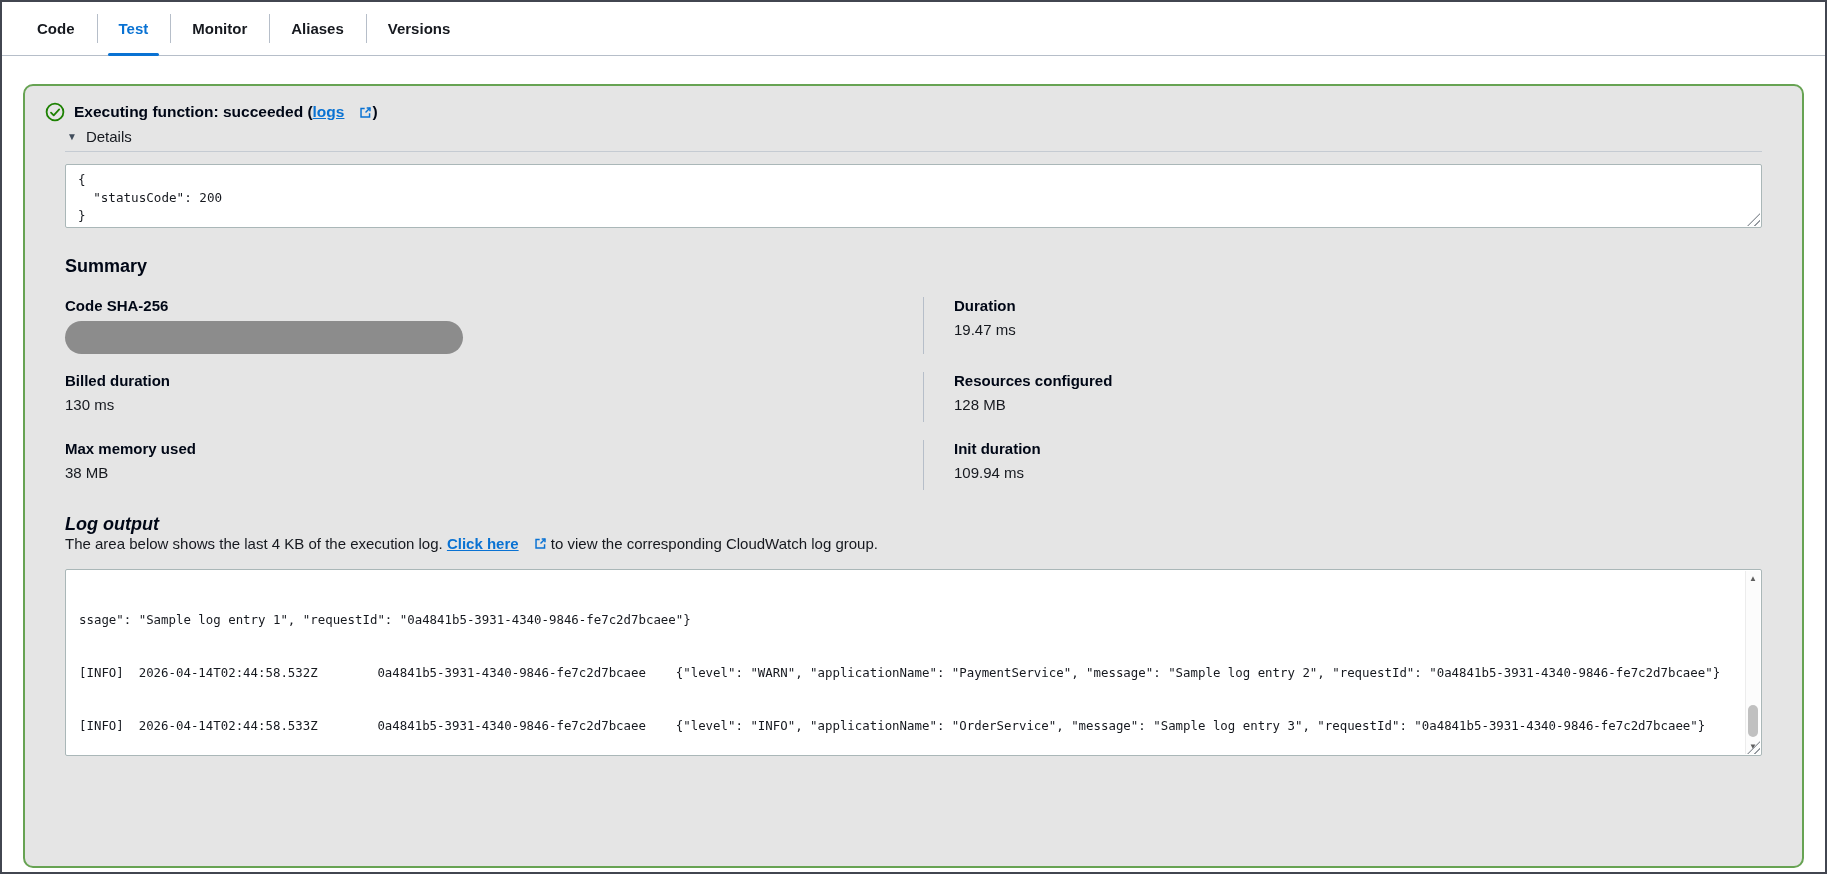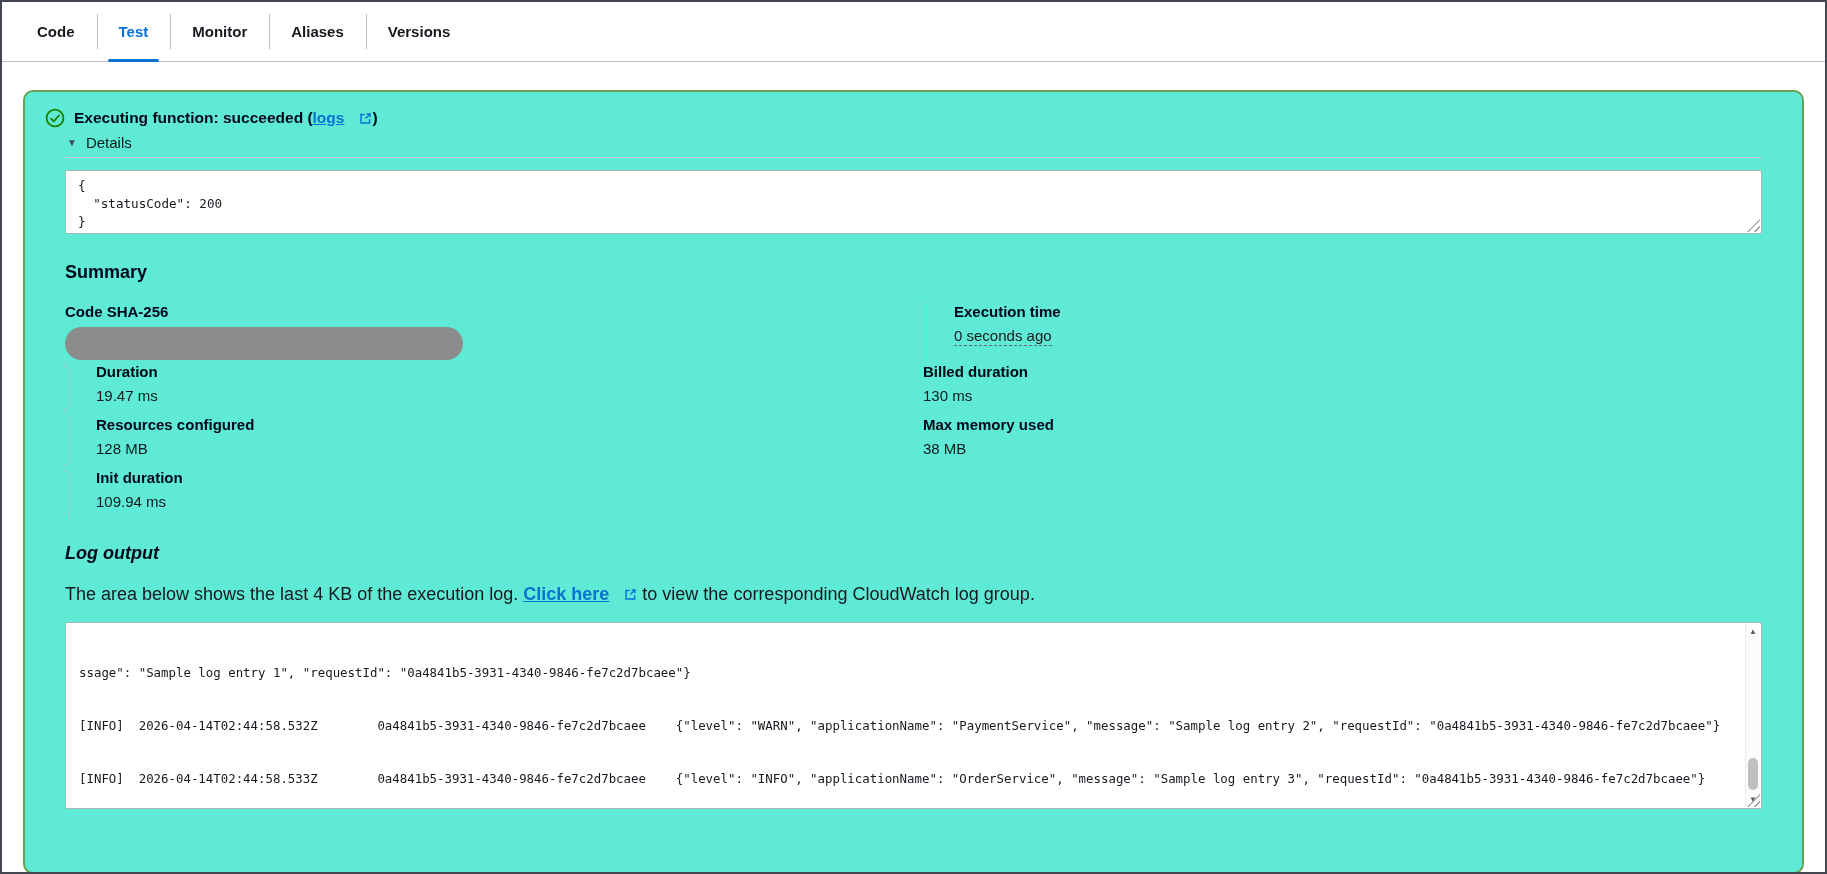--- a/index.html
+++ b/index.html
@@ -4,59 +4,59 @@
 <style>
   * { margin:0; padding:0; box-sizing:border-box; }
   body { background:#fff; }
   .page {
     position:relative; width:1827px; height:874px;
     border:2px solid #424650; background:#fff; overflow:hidden;
     font-family:"Liberation Sans", sans-serif; color:#000716;
   }
 
   
-  .tabbar { display:flex; height:60px; padding-left:13px; border-bottom:1px solid #b6bec9; background:#fff; align-items:stretch; }
+  .tabbar { display:flex; height:54px; padding-left:13px; border-bottom:1px solid #b6bec9; background:#fff; align-items:stretch; }
   .tab { position:relative; display:flex; align-items:center; padding:0 22px; font-size:15px; font-weight:700; color:#16191f; cursor:pointer; white-space:nowrap; }
   .tab + .tab::before { content:""; position:absolute; left:0; top:12px; bottom:12px; width:1px; background:#b6bec9; }
   .tab.active { color:#0972d3; }
   .tab.active::after { content:""; position:absolute; left:11px; right:11px; bottom:-1px; height:3px; background:#0972d3; border-radius:2px; }
 
   
   .panel {
     position:relative; margin:28px 21px 0; height:784px;
-    background:#5eead4; border:2px solid #67a353; border-radius:10px;
+    background:#e5e5e5; border:2px solid #67a353; border-radius:10px;
     padding:16px 40px 4px;
   }
 
   .banner-row { display:flex; align-items:center; gap:9px; margin-left:-20px; }
   .banner-text { font-size:15.5px; font-weight:700; color:#000716; }
   .inline-link { color:#0972d3; text-decoration:underline; cursor:pointer; display:inline-flex; align-items:center; gap:15px; font-weight:inherit; }
   .inline-link svg { display:inline-block; }
 
   .details-row { display:flex; align-items:center; gap:9px; margin:6px 0 0 2px; font-size:15px; color:#16191f; cursor:pointer; width:fit-content; }
   .caret { font-size:10px; color:#414d5c; line-height:1; }
 
   .details-divider { margin-top:6px; border-top:1px solid #c5cbd2; }
 
   .result-box { position:relative; margin-top:12px; height:64px; background:#fff; border:1px solid #aab7b8; border-radius:2px; overflow:hidden; }
   .result-box pre { margin:0; padding:6px 12px; font:12.6px/18px "DejaVu Sans Mono", monospace; color:#16191f; white-space:pre; }
 
   .section-heading { margin-top:28px; font-size:18px; font-weight:700; color:#000716; }
   .section-heading.log { margin-top:24px;font-style:italic; }
 
   
-  .summary-grid { display:grid; grid-template-columns:858px 1fr; row-gap:3px; margin-top:20px; }
+  .summary-grid { display:grid; grid-template-columns:858px 1fr; row-gap:18px; margin-top:20px; }
   .cell { min-height:50px; }
   .cell .label { font-size:15px; font-weight:700; margin-bottom:7px; color:#000716; }
   .cell .value { font-size:15px; color:#16191f; }
   .cell.right { border-left:1px solid #b6bec9; padding-left:30px; }
   .blob { width:398px; height:33px; background:#8c8c8c; border-radius:17px; margin-top:2px; }
   .dashed { display:inline-block; border-bottom:1px dashed #5f6b7a; padding-bottom:1px; cursor:pointer; }
 
-  .log-desc { margin-top:20px; font-size:18px; color:#16191f; }
+  .log-desc { font-size:15px; color:#16191f; }
 
   
   .log-box { position:relative; margin-top:17px; height:187px; background:#fff; border:1px solid #aab7b8; border-radius:2px; overflow:hidden; }
   .log-lines { padding:6px 0 0 13px; font:12.4px/17.6px "DejaVu Sans Mono", monospace; white-space:pre; color:#16191f; overflow:hidden; }
   .log-line { white-space:pre; }
 
   .vscroll { position:absolute; top:1px; right:1px; bottom:1px; width:15px; background:#fcfcfc; border-left:1px solid #ececec; }
   .scroll-btn { position:absolute; left:0; width:14px; height:15px; display:flex; align-items:center; justify-content:center; font-size:8px; color:#5f5f5f; cursor:pointer; }
   .scroll-btn.up { top:0; }
   .scroll-btn.down { bottom:0; }
@@ -114,24 +114,20 @@
     </div>
 
     <h2 class="section-heading">Summary</h2>
 
     <div class="summary-grid">
 
       <div class="cell">
         <div class="label">Code SHA-256</div>
         <div class="blob"></div>
       </div>
-      <div class="cell right">
-        <div class="label">Execution time</div>
-        <div class="value"><span class="dashed">0 seconds ago</span></div>
-      </div>
 
       <div class="cell right">
         <div class="label">Duration</div>
         <div class="value">19.47 ms</div>
       </div>
 
       <div class="cell">
         <div class="label">Billed duration</div>
         <div class="value">130 ms</div>
       </div>

